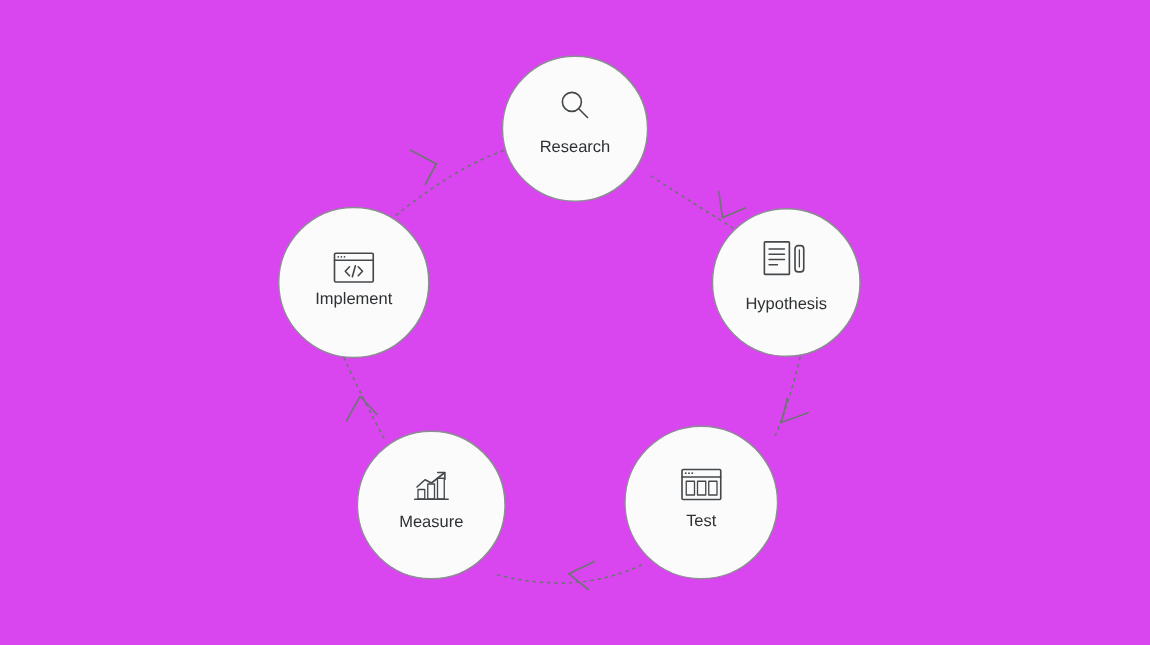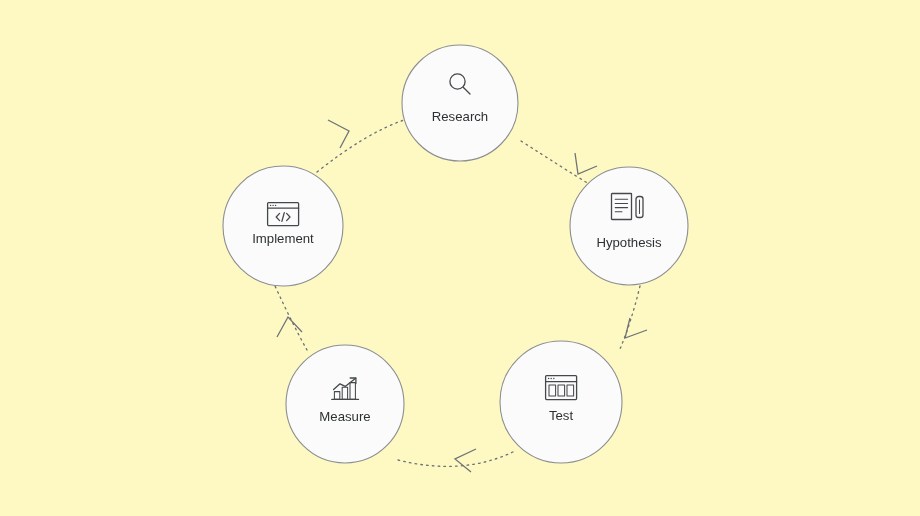--- a/index.html
+++ b/index.html
@@ -65,21 +65,21 @@
     fill: none;
     stroke: #44484b;
     stroke-width: 1.05;
     stroke-linecap: round;
     stroke-linejoin: round;
   }
 </style>
 </head>
 <body style="background: rgb(244, 244, 244);">
 
-<div id="diagram-root" style="background: #fef9c3; width: 920px; height: 516px;">
+<div id="diagram-root" style="background: #d946ef; width: 920px; height: 516px;">
 
   <svg id="cycle-svg" viewBox="0 0 920 516" xmlns="http://www.w3.org/2000/svg">
 
     <g>
 
       <g>
         <path class="connector-path" d="M 521 141 Q 563 168 589 184" stroke="#6f7377"></path>
         <path class="arrow-head" d="M 575 153 L 578 174 L 597 166" stroke="#6f7377"></path>
       </g>
 

